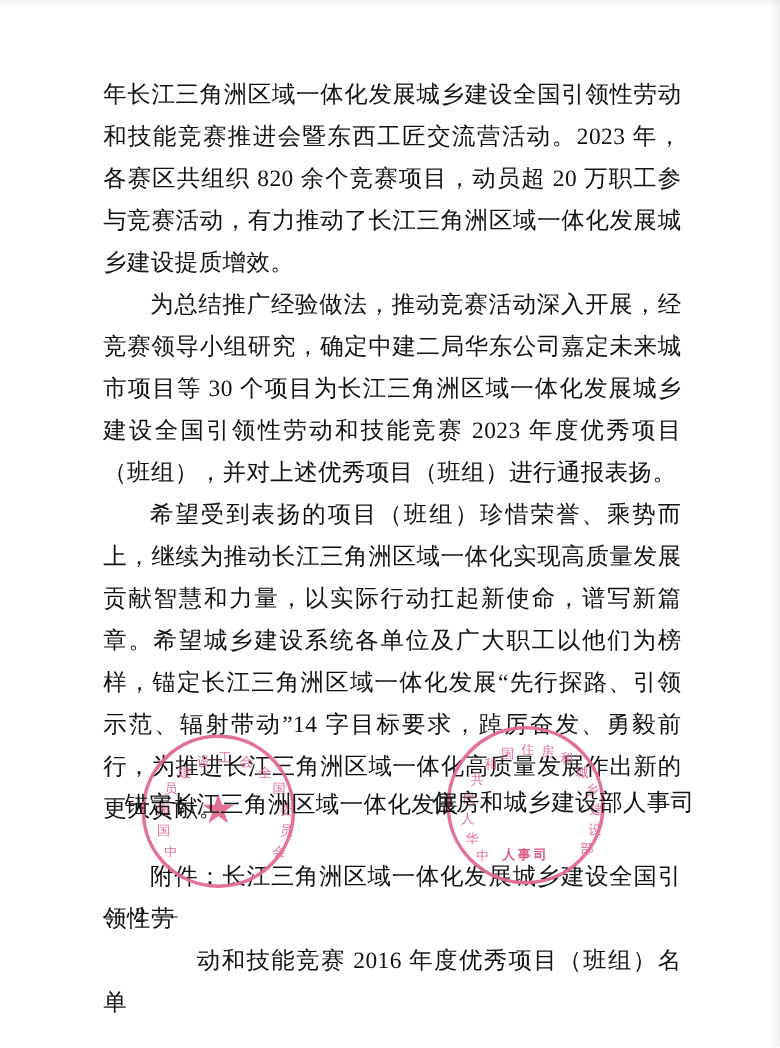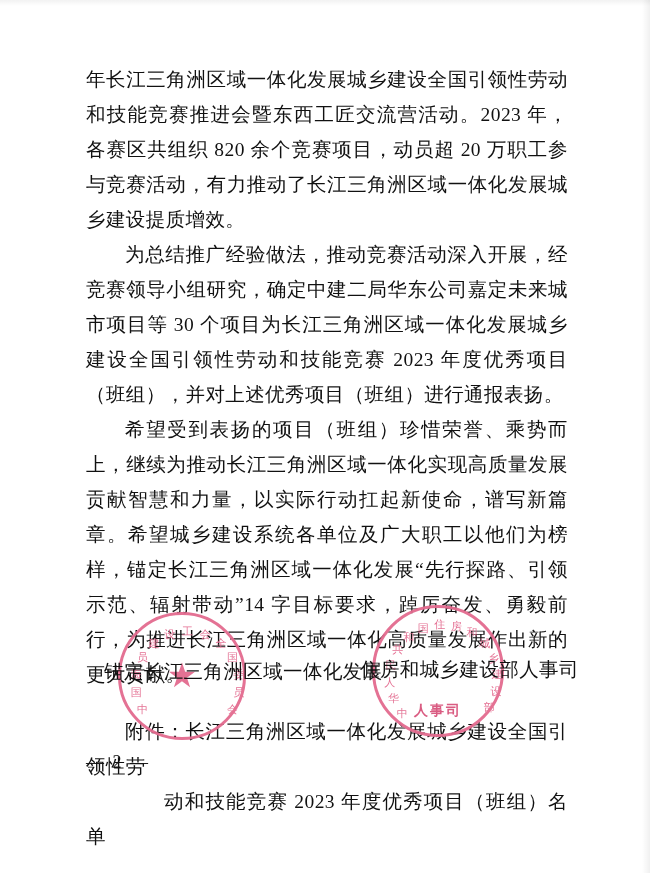--- a/index.html
+++ b/index.html
@@ -127,21 +127,21 @@
     font-family: "Liberation Serif", "DejaVu Serif", serif;
     transform-origin: 0 0;
     white-space: nowrap;
   }
   .seal-bottom-text {
     position: absolute;
     left: 0;
     right: 0;
     bottom: 14px;
     text-align: center;
-    font-size: 14px;
+    font-size: 11px;
     color: #d8547c;
     letter-spacing: 2px;
     font-weight: bold;
   }
   .page-number {
     position: absolute;
     left: 86px;
     top: 752px;
     font-size: 18px;
     letter-spacing: 2px;
@@ -173,21 +173,21 @@
   <div class="scan-edge-right"></div>
 
   <div class="doc-body">
 
     <p class="para">年长江三角洲区域一体化发展城乡建设全国引领性劳动和技能竞赛推进会暨东西工匠交流营活动。2023 年，各赛区共组织 820 余个竞赛项目，动员超 20 万职工参与竞赛活动，有力推动了长江三角洲区域一体化发展城乡建设提质增效。</p>
     <p class="para indent">为总结推广经验做法，推动竞赛活动深入开展，经竞赛领导小组研究，确定中建二局华东公司嘉定未来城市项目等 30 个项目为长江三角洲区域一体化发展城乡建设全国引领性劳动和技能竞赛 2023 年度优秀项目（班组），并对上述优秀项目（班组）进行通报表扬。</p>
     <p class="para indent">希望受到表扬的项目（班组）珍惜荣誉、乘势而上，继续为推动长江三角洲区域一体化实现高质量发展贡献智慧和力量，以实际行动扛起新使命，谱写新篇章。希望城乡建设系统各单位及广大职工以他们为榜样，锚定长江三角洲区域一体化发展“先行探路、引领示范、辐射带动”14 字目标要求，踔厉奋发、勇毅前行，为推进长江三角洲区域一体化高质量发展作出新的更大贡献。</p>
 
     <div class="attachment-block">
       <div class="para attachment-line1">附件：长江三角洲区域一体化发展城乡建设全国引领性劳</div>
-      <div class="para attachment-line2">动和技能竞赛 2023 年度优秀项目（班组）名单</div>
+      <div class="para attachment-line2">动和技能竞赛 2016 年度优秀项目（班组）名单</div>
     </div>
 
   </div>
 
   <div class="seal seal-left">
     <div class="seal-ring-text">
       <span style="transform: rotate(-120deg) translate(0,-52px) rotate(120deg);">中</span>
       <span style="transform: rotate(-100deg) translate(0,-52px) rotate(100deg);">国</span>
       <span style="transform: rotate(-80deg) translate(0,-52px) rotate(80deg);">海</span>
       <span style="transform: rotate(-60deg) translate(0,-52px) rotate(60deg);">员</span>

